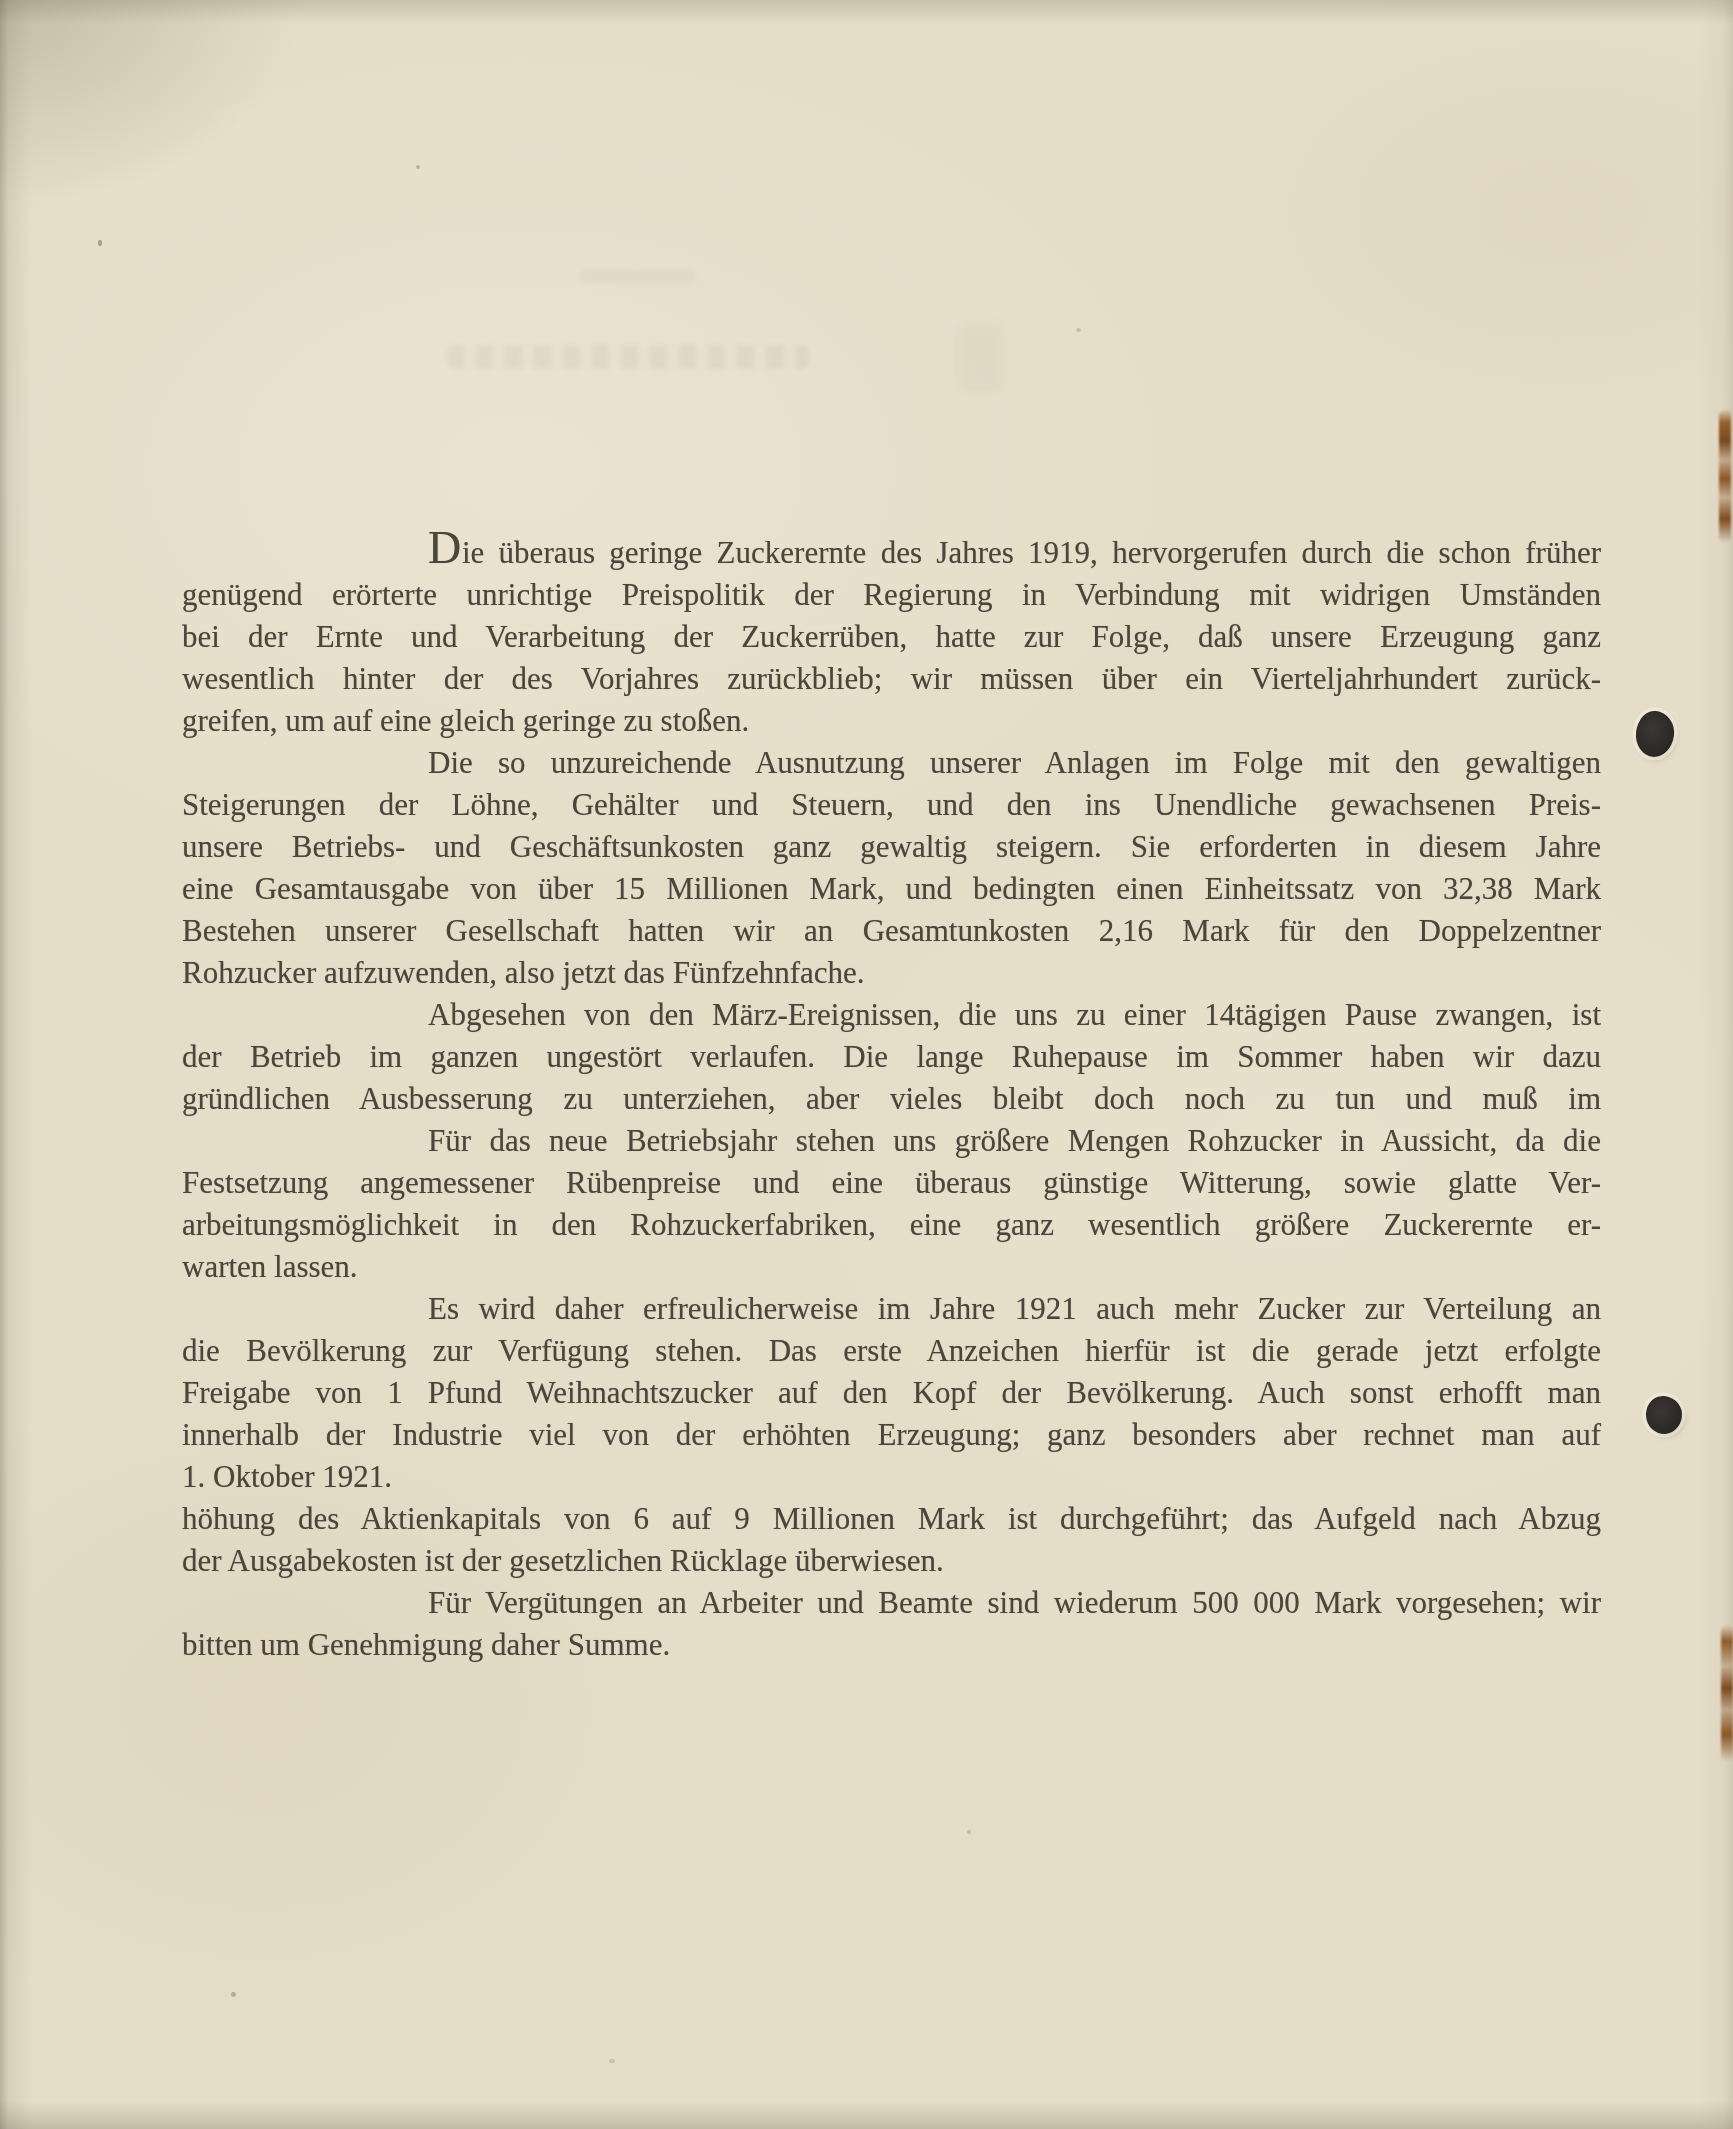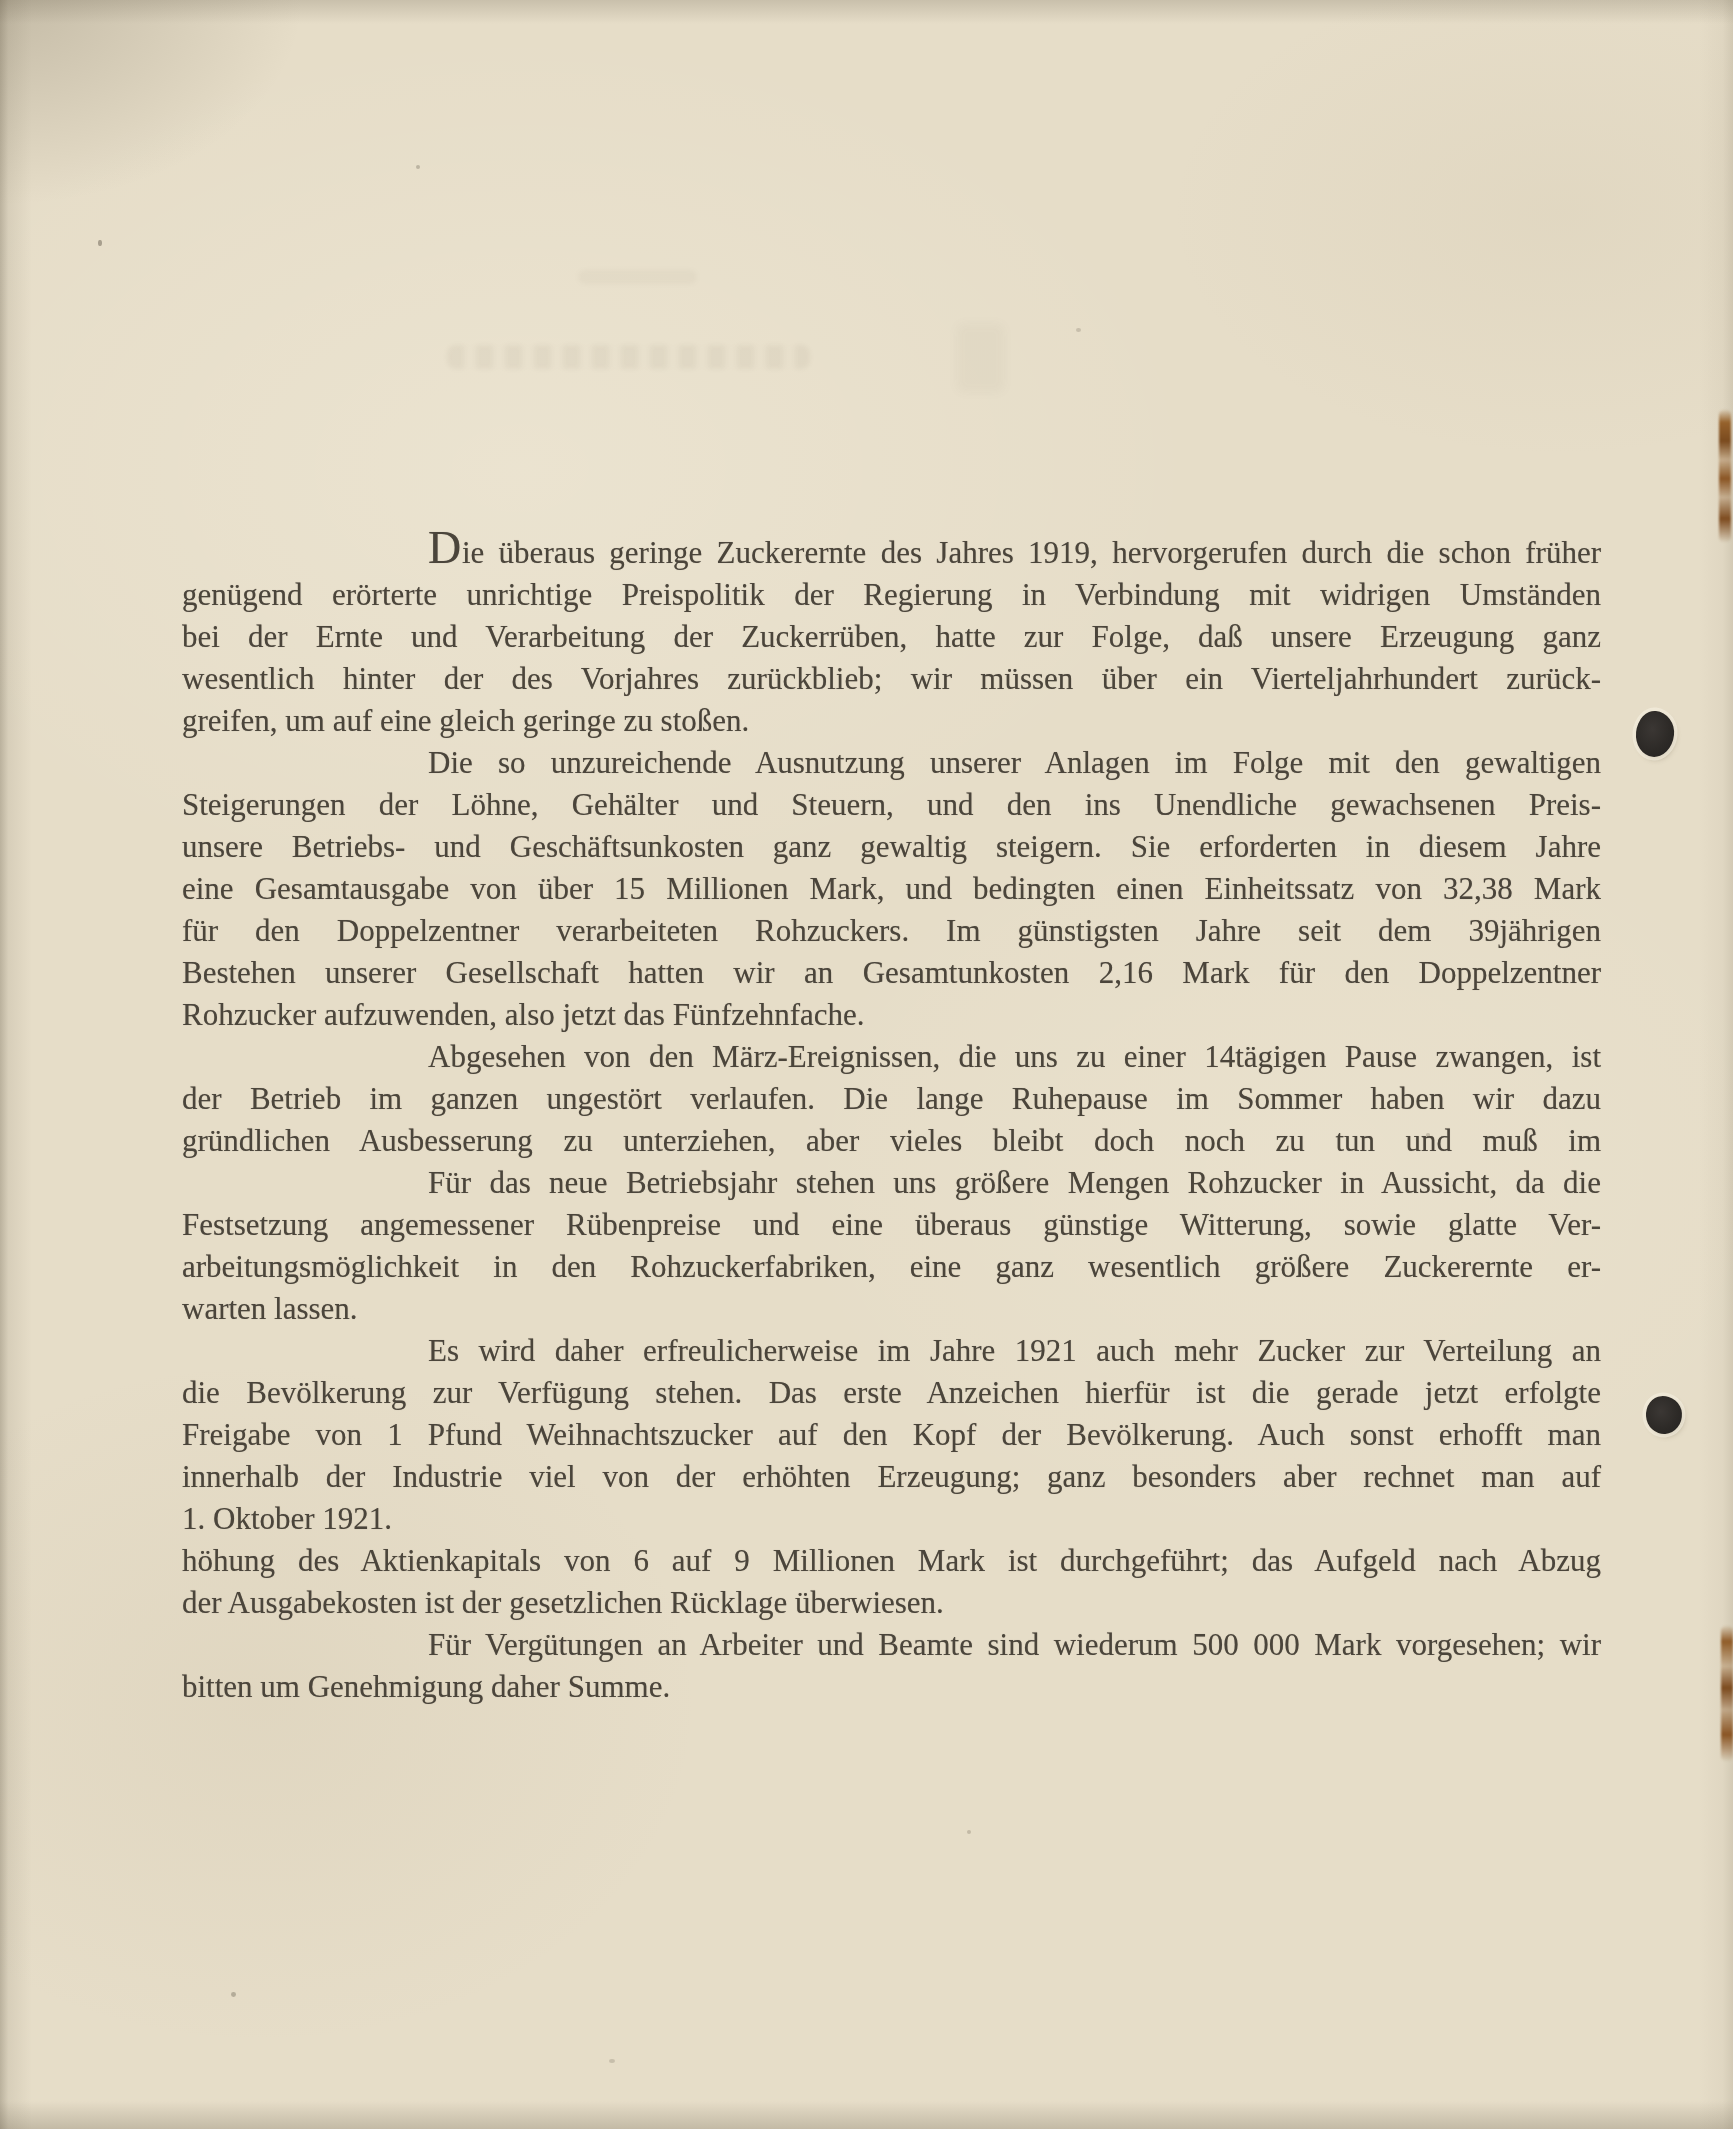--- a/index.html
+++ b/index.html
@@ -150,21 +150,20 @@
         <div class="line">genügend erörterte unrichtige Preispolitik der Regierung in Verbindung mit widrigen Umständen</div>
         <div class="line">bei der Ernte und Verarbeitung der Zuckerrüben, hatte zur Folge, daß unsere Erzeugung ganz</div>
         <div class="line">wesentlich hinter der des Vorjahres zurückblieb; wir müssen über ein Vierteljahrhundert zurück-</div>
         <div class="line pend">greifen, um auf eine gleich geringe zu stoßen.</div>
       </div>
       <div class="para">
         <div class="line indent">Die so unzureichende Ausnutzung unserer Anlagen im Folge mit den gewaltigen</div>
         <div class="line">Steigerungen der Löhne, Gehälter und Steuern, und den ins Unendliche gewachsenen Preis-</div>
         <div class="line">unsere Betriebs- und Geschäftsunkosten ganz gewaltig steigern. Sie erforderten in diesem Jahre</div>
         <div class="line">eine Gesamtausgabe von über 15 Millionen Mark, und bedingten einen Einheitssatz von 32,38 Mark</div>
-        <div class="line">für den Doppelzentner verarbeiteten Rohzuckers. Im günstigsten Jahre seit dem 39jährigen</div>
         <div class="line">Bestehen unserer Gesellschaft hatten wir an Gesamtunkosten 2,16 Mark für den Doppelzentner</div>
         <div class="line pend">Rohzucker aufzuwenden, also jetzt das Fünfzehnfache.</div>
       </div>
       <div class="para">
         <div class="line indent">Abgesehen von den März-Ereignissen, die uns zu einer 14tägigen Pause zwangen, ist</div>
         <div class="line">der Betrieb im ganzen ungestört verlaufen. Die lange Ruhepause im Sommer haben wir dazu</div>
         <div class="line">gründlichen Ausbesserung zu unterziehen, aber vieles bleibt doch noch zu tun und muß im</div>
       </div>
       <div class="para">
         <div class="line indent">Für das neue Betriebsjahr stehen uns größere Mengen Rohzucker in Aussicht, da die</div>

